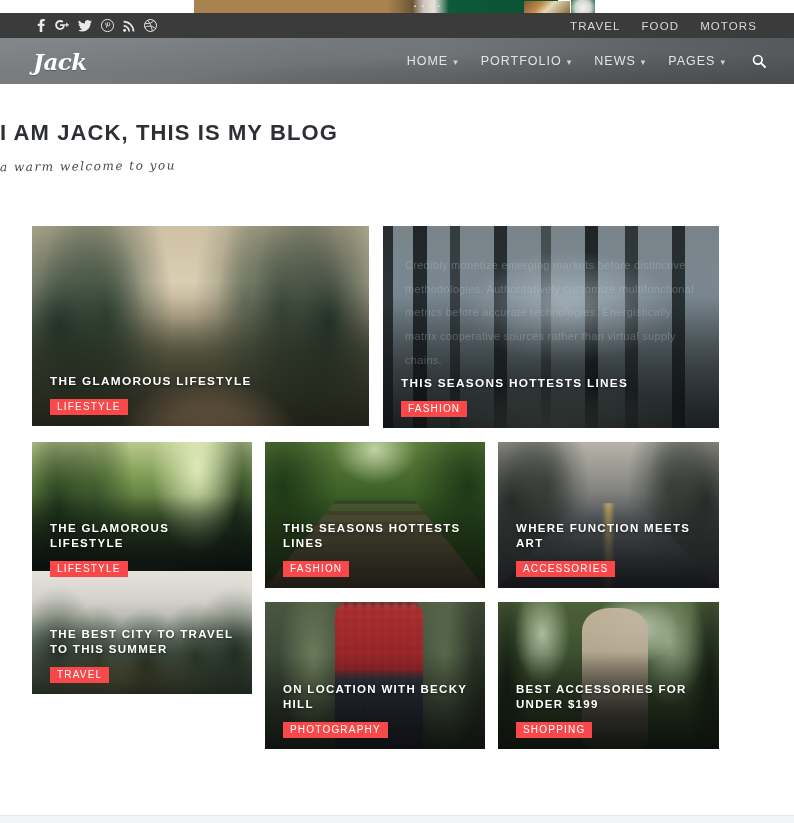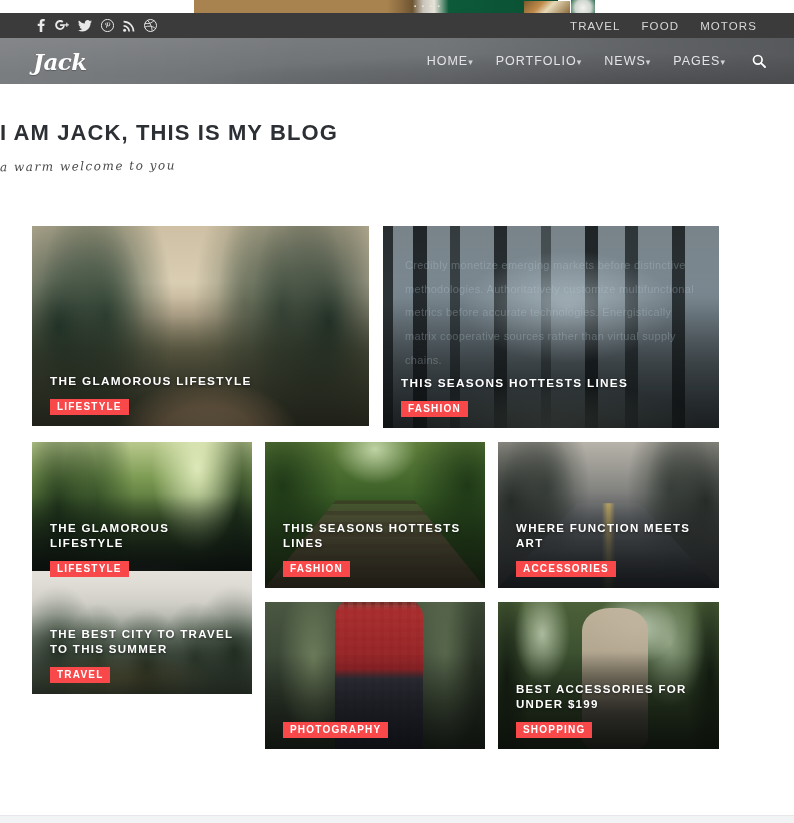--- a/index.html
+++ b/index.html
@@ -102,21 +102,21 @@
   }
   .mainnav {
     margin-left: auto; margin-right: 28px;
     display: flex; align-items: center; gap: 22px;
   }
   .mainnav .nav-item {
     color: #e2e4e6;
     font-size: 12.5px;
     letter-spacing: 1px;
     text-decoration: none;
-    display: inline-flex; align-items: baseline; 
+    display: inline-flex; align-items: baseline; gap: 5px;
     cursor: pointer;
   }
   .caret { font-size: 9px; color: #cfd2d4; }
   .search-btn {
     color: #ffffff; font-size: 14px; font-weight: bold;
     margin-left: 4px; cursor: pointer;
     display: inline-flex; align-items: center;
   }
 
   
@@ -169,21 +169,21 @@
     text-shadow: 0 1px 3px rgba(0,0,0,.55);
     margin-bottom: 6px;
     max-width: 230px;
   }
   .card.wide .cap-title { font-size: 11.8px; max-width: 300px; }
   .card .cap-tag {
     display: inline-block;
     background: #f8484a;
     color: #ffffff;
     font-size: 10px;
-    font-weight: 700;
+    font-weight: 400;
     letter-spacing: 1.2px;
     padding: 2px 7px 3px 7px;
     line-height: 1.15;
   }
 
   
   .bleed {
     position: absolute;
     left: 22px; top: 28px; right: 16px;
     z-index: 2;
@@ -516,20 +516,21 @@
     <div class="caption">
       <div class="cap-title">THE BEST CITY TO TRAVEL TO THIS SUMMER</div>
       <span class="cap-tag">TRAVEL</span>
     </div>
   </a>
 
   <a class="card" href="#" style="left:265px; top:602px; width:220px; height:147px;">
     <div class="ph ph-person"></div>
     <div class="shade"></div>
     <div class="caption">
+      <div class="cap-title">ON LOCATION WITH BECKY HILL</div>
       <span class="cap-tag">PHOTOGRAPHY</span>
     </div>
   </a>
 
   <a class="card" href="#" style="left:498px; top:602px; width:221px; height:147px;">
     <div class="ph ph-hiker"></div>
     <div class="shade"></div>
     <div class="caption">
       <div class="cap-title">BEST ACCESSORIES FOR UNDER $199</div>
       <span class="cap-tag">SHOPPING</span>

